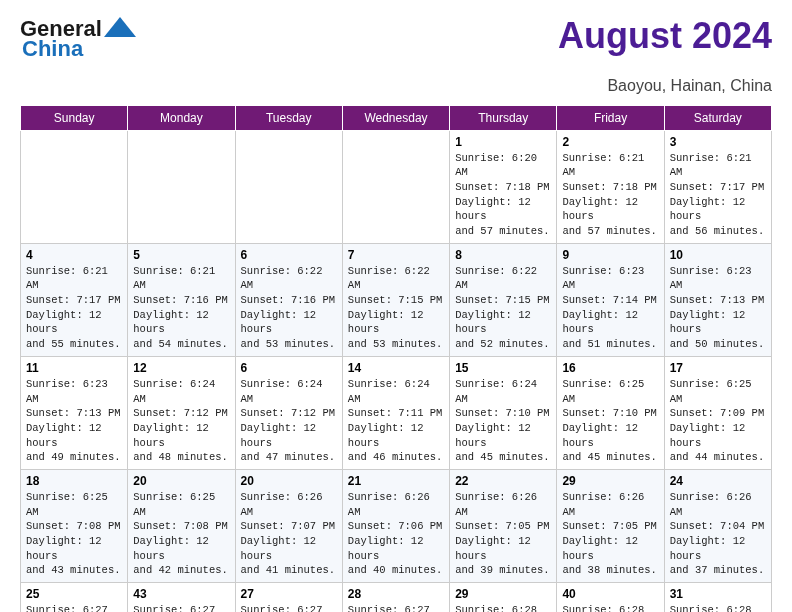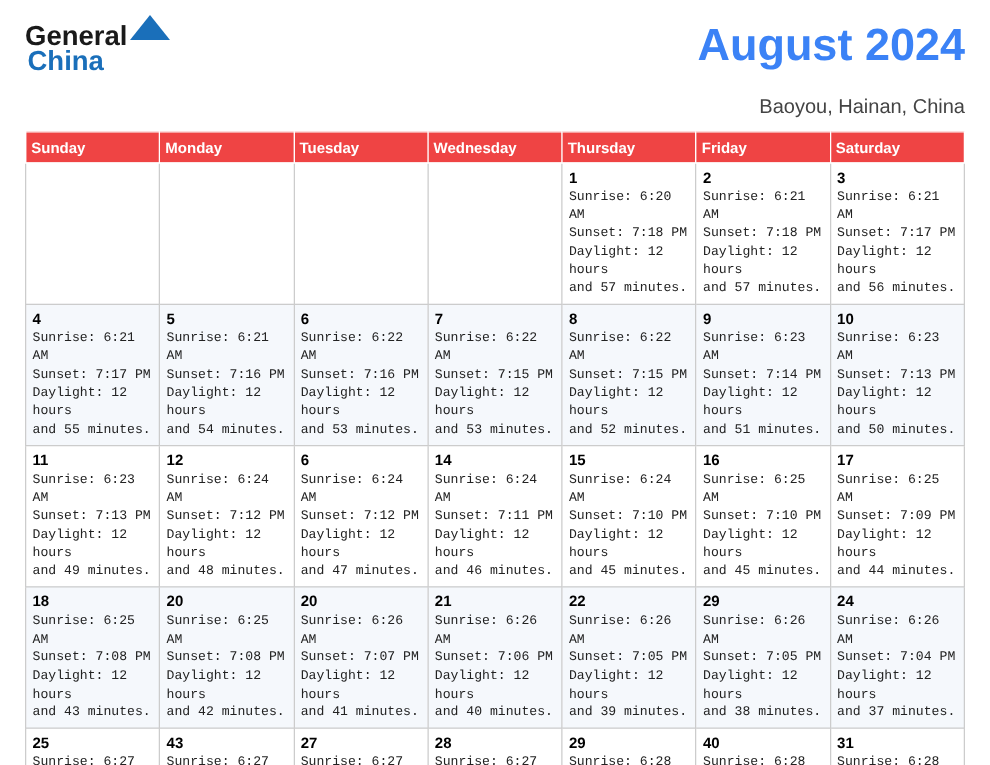--- a/index.html
+++ b/index.html
@@ -24,40 +24,40 @@
       display: flex;
       flex-direction: column;
       align-items: flex-start;
     }
     .title-block {
       text-align: right;
     }
     .month-title {
       font-size: 36px;
       font-weight: bold;
-      color: #3b82f6;
+      color: #4c1d95;
       line-height: 1.1;
     }
     .location {
       font-size: 16px;
       color: #444;
       margin-top: 21px;
     }
     .calendar {
       width: 100%;
       border-collapse: collapse;
       font-size: 11px;
     }
     .calendar th {
-      background: #ef4444;
+      background: #701a75;
       color: #fff;
       padding: 5px 4px;
-      text-align: left;
+      text-align: center;
       font-size: 12px;
-      font-weight: bold;
+      font-weight: normal;
       border: 1px solid #fff;
     }
     .calendar td {
       border: 1px solid #ccc;
       vertical-align: top;
       padding: 4px 5px;
       width: 106px;
       height: 80px;
       background: #fff;
     }
@@ -78,21 +78,21 @@
     }
     .empty { background: #fff !important; }
     .calendar tr:nth-child(2) td.empty { background: #fff !important; }
   </style>
 </head>
 <body>
 
 <div class="page">
   <div class="header">
     <div class="logo">
-      <div style="display:flex;align-items:flex-start;">
+      <div style="display:flex;align-items:center;">
         <span style="font-size:22px;font-weight:bold;color:#1a1a1a;">General</span>
         <svg width="32" height="20" viewBox="0 0 32 20" style="margin-left:2px;margin-top:-4px;">
           <polygon points="0,20 16,0 32,20" fill="#1a6fba"></polygon>
         </svg>
       </div>
       <span style="font-size:22px;font-weight:bold;color:#1a6fba;margin-top:-6px;padding-left:2px;">China</span>
     </div>
     <div class="title-block">
       <div class="month-title">August 2024</div>
       <div class="location">Baoyou, Hainan, China</div>

